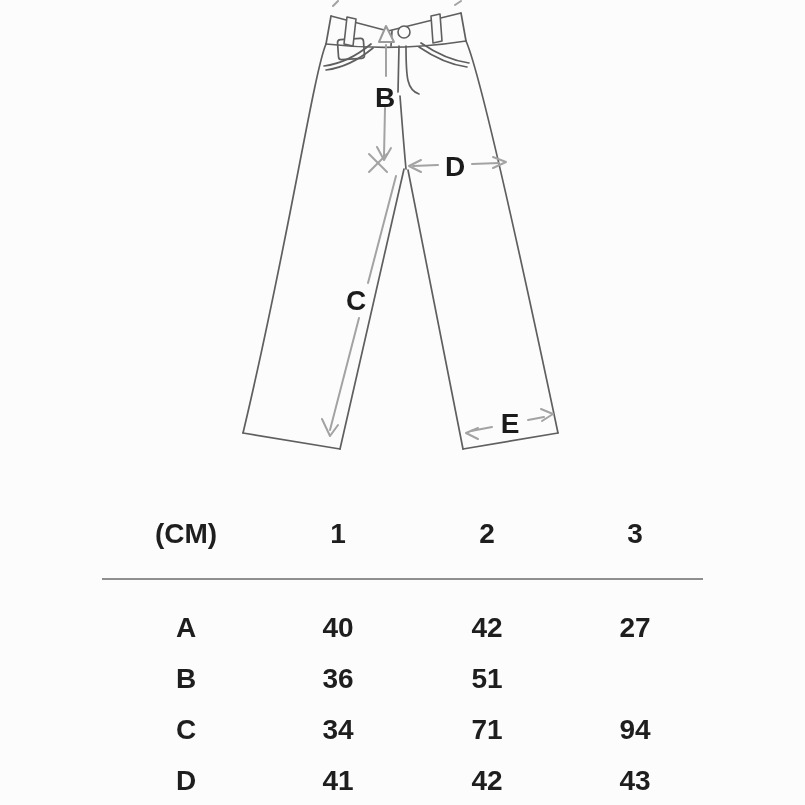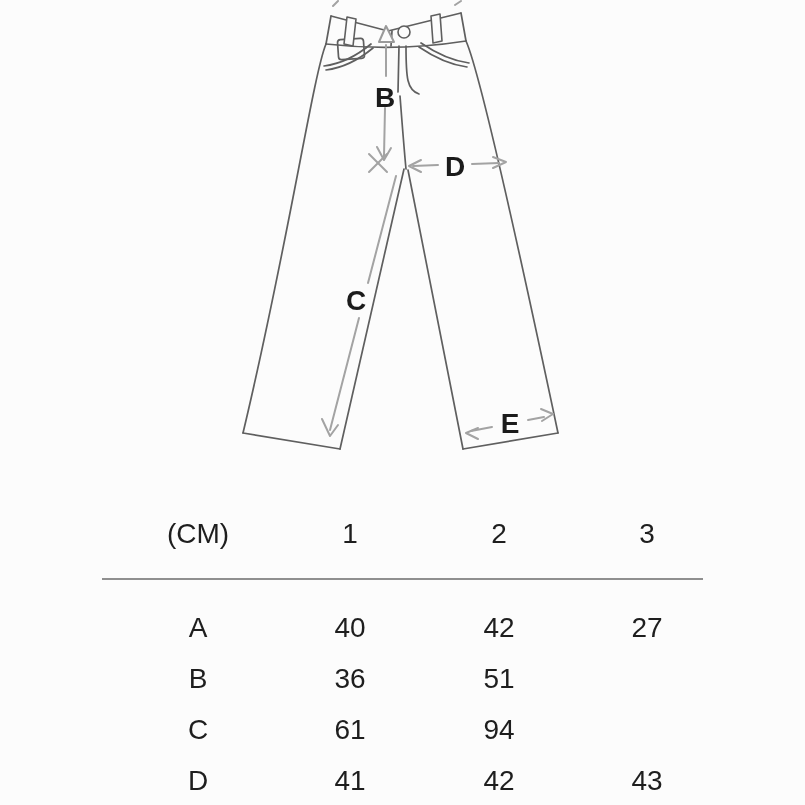--- a/index.html
+++ b/index.html
@@ -17,23 +17,24 @@
   .measure{stroke:#a3a3a3;stroke-width:2;fill:none;stroke-linecap:round;stroke-linejoin:round;}
   .measure-head{stroke:#9a9a9a;stroke-width:2;fill:#fcfcfc;stroke-linejoin:round;}
   .measure-label{
     font-family:"Liberation Sans", sans-serif;
     font-size:28px;font-weight:bold;fill:#1b1b1b;
     text-anchor:middle;
   }
   
   #size-table{position:absolute;left:105px;top:0;width:600px;}
   .trow{
-    position:absolute;left:16px;width:600px;height:51px;
+    position:absolute;left:4px;width:600px;height:51px;
     display:grid;grid-template-columns:154px 150px 148px 148px;
     align-items:center;
+    font-weight:bold;
   }
   .trow span{text-align:center;font-size:28px;line-height:51px;}
   #header-row{top:509px;height:50px;}
   #header-row span{line-height:50px;}
   #divider{
     position:absolute;left:102px;top:578px;width:601px;height:2px;
     background:#8f8f8f;
   }
   #row-a{top:602px;}
   #row-b{top:653px;}
@@ -130,21 +131,22 @@
       <span>42</span>
       <span>27</span>
     </div>
     <div class="trow" id="row-b">
       <span>B</span>
       <span>36</span>
       <span>51</span>
     </div>
     <div class="trow" id="row-c">
       <span>C</span>
-      <span>61</span>
+      <span>34</span>
+      <span>71</span>
       <span>94</span>
     </div>
     <div class="trow" id="row-d">
       <span>D</span>
       <span>41</span>
       <span>42</span>
       <span>43</span>
     </div>
   </div>
 

